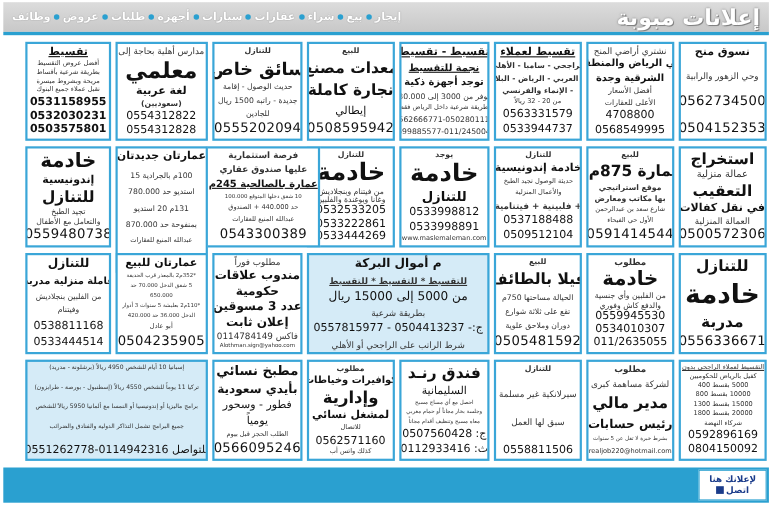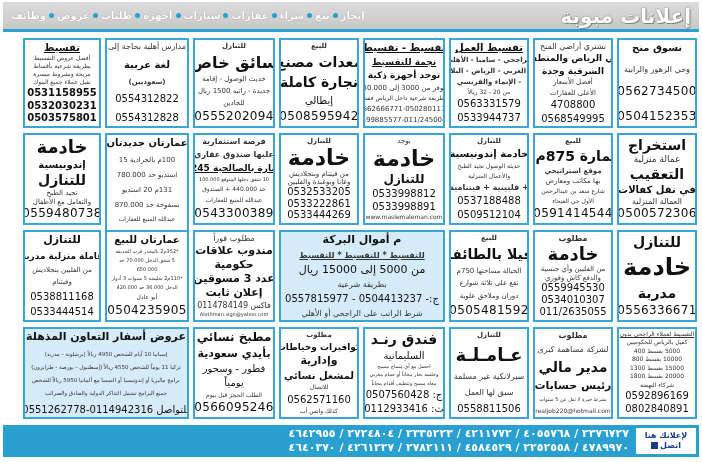--- a/index.html
+++ b/index.html
@@ -86,21 +86,21 @@
   <div class="ad" style="right:86px;top:0;width:80px;height:90px">
     <div class="l s" style="font-size:8px">نشتري أراضي المنح</div>
     <div class="l m" style="font-size:9px">في الرياض والمنطقة</div>
     <div class="l m" style="font-size:9px">الشرقية وجدة</div>
     <div class="l s">أفضل الأسعار</div>
     <div class="l s">الأعلى للعقارات</div>
     <div class="l ph-s">4708800</div>
     <div class="l ph-s">0568549995</div>
   </div>
   <div class="ad" style="right:170px;top:0;width:80px;height:90px">
-    <div class="l m u">تقسيط العمل</div>
+    <div class="l m u">تقسيط لعملاء</div>
     <div class="l s" style="font-weight:bold">الراجحي - سامبا - الأهلي</div>
     <div class="l s" style="font-weight:bold">- العربي - الرياض - البلاد</div>
     <div class="l s" style="font-weight:bold">- الإنماء والفرنسي</div>
     <div class="l s" style="font-size:6px">من 20 - 32 ريالاً</div>
     <div class="l ph-s">0563331579</div>
     <div class="l ph-s">0533944737</div>
   </div>
   <div class="ad" style="right:254px;top:0;width:82px;height:90px">
     <div class="l m u">تقسيط - تقسيط</div>
     <div class="l m u" style="font-size:9px">نجمة للتقسيط</div>
@@ -120,20 +120,21 @@
   <div class="ad" style="right:424px;top:0;width:82px;height:90px">
     <div class="l s" style="font-weight:bold">للتنازل</div>
     <div class="l b" style="font-size:16px">سائق خاص</div>
     <div class="l s">حديث الوصول - إقامة</div>
     <div class="l s">جديدة - راتبه 1500 ريال</div>
     <div class="l s">للجادين</div>
     <div class="l ph">0555202094</div>
   </div>
   <div class="ad" style="right:510px;top:0;width:84px;height:90px">
     <div class="l s" style="font-size:8px">مدارس أهلية بحاجة إلى</div>
+    <div class="l xb" style="font-size:20px">معلمي</div>
     <div class="l m">لغة عربية</div>
     <div class="l s" style="font-weight:bold">(سعوديين)</div>
     <div class="l ph-s">0554312822</div>
     <div class="l ph-s">0554312828</div>
   </div>
   <div class="ad" style="right:598px;top:0;width:78px;height:90px">
     <div class="l m u">تقسيط</div>
     <div class="l s" style="font-size:6px">أفضل عروض التقسيط</div>
     <div class="l s" style="font-size:6px">بطريقة شرعية بأقساط</div>
     <div class="l s" style="font-size:6px">مريحة وبشروط ميسرة</div>
@@ -148,52 +149,52 @@
     <div class="l s" style="font-size:9px">عمالة منزلية</div>
     <div class="l b">التعقيب</div>
     <div class="l m">في نقل كفالات</div>
     <div class="l s" style="font-size:8px">العمالة المنزلية</div>
     <div class="l ph">0500572306</div>
   </div>
   <div class="ad" style="right:86px;top:95px;width:80px;height:92px">
     <div class="l s" style="font-weight:bold">للبيع</div>
     <div class="l b">عمارة 875م2</div>
     <div class="l s" style="font-weight:bold">موقع استراتيجي</div>
-    <div class="l s" style="font-weight:normal">بها مكاتب ومعارض</div>
+    <div class="l s" style="font-weight:bold">بها مكاتب ومعارض</div>
     <div class="l s" style="font-size:6px">شارع سعد بن عبدالرحمن</div>
     <div class="l s" style="font-size:6px">الأول حي الفيحاء</div>
     <div class="l ph">0591414544</div>
   </div>
   <div class="ad" style="right:170px;top:95px;width:80px;height:92px">
     <div class="l s" style="font-weight:bold">للتنازل</div>
     <div class="l m">خادمة إندونيسية</div>
     <div class="l s" style="font-size:6px">حديثة الوصول تجيد الطبخ</div>
     <div class="l s" style="font-size:6px">والأعمال المنزلية</div>
     <div class="l s" style="font-weight:bold;font-size:8px">+ فلبينية + فيتنامية</div>
     <div class="l ph-s">0537188488</div>
     <div class="l ph-s">0509512104</div>
   </div>
   <div class="ad" style="right:254px;top:95px;width:82px;height:92px">
-    <div class="l s" style="font-weight:normal">يوجد</div>
+    <div class="l s" style="font-weight:bold">يوجد</div>
     <div class="l xb">خادمة</div>
     <div class="l m" style="font-size:12px">للتنازل</div>
     <div class="l ph-s">0533998812</div>
     <div class="l ph-s">0533998891</div>
     <div class="l s" style="font-size:6px;direction:ltr">www.maslemaleman.com</div>
   </div>
   <div class="ad" style="right:340px;top:95px;width:80px;height:92px">
     <div class="l s" style="font-weight:bold">للتنازل</div>
     <div class="l xb">خادمة</div>
     <div class="l s">من فيتنام وبنجلاديش</div>
     <div class="l s">وغانا وبوغندة والفلبين</div>
     <div class="l ph-s">0532533205</div>
     <div class="l ph-s">0533222861</div>
     <div class="l ph-s">0533444269</div>
   </div>
-  <div class="ad" style="right:424px;top:95px;width:82px;height:92px">
+  <div class="ad" style="right:408px;top:95px;width:104px;height:92px">
     <div class="l s" style="font-weight:bold;font-size:8px">فرصة استثمارية</div>
     <div class="l s" style="font-weight:bold;font-size:8px">عليها صندوق عقاري</div>
     <div class="l m u" style="font-size:9px">عمارة بالصالحية 245م</div>
     <div class="l s" style="font-size:5px">10 شقق دخلها المتوقع 100.000</div>
     <div class="l s" style="font-size:6px">حد 440.000 + الصندوق</div>
     <div class="l s" style="font-size:6px">عبدالله المنيع للعقارات</div>
     <div class="l ph">0543300389</div>
   </div>
   <div class="ad" style="right:510px;top:95px;width:84px;height:115px">
     <div class="l m">عمارتان جديدتان</div>
@@ -274,78 +275,72 @@
 
   <div class="ad" style="right:2px;top:289px;width:80px;height:92px">
     <div class="l s u" style="font-size:6px">التقسيط لعملاء الراجحي بدون</div>
     <div class="l s" style="font-size:6px">كفيل بالرياض للحكوميين</div>
     <div class="l s" style="font-size:6px">5000 بقسط 400</div>
     <div class="l s" style="font-size:6px">10000 بقسط 800</div>
     <div class="l s" style="font-size:6px">15000 بقسط 1300</div>
     <div class="l s" style="font-size:6px">20000 بقسط 1800</div>
     <div class="l s" style="font-size:6px">شركاء النهضة</div>
     <div class="l ph-s">0592896169</div>
-    <div class="l ph-s">0802840891</div>
+    <div class="l ph-s">0804150092</div>
   </div>
   <div class="ad" style="right:86px;top:289px;width:80px;height:92px">
     <div class="l s" style="font-weight:bold;font-size:8px">مطلوب</div>
     <div class="l s" style="font-size:8px">لشركة مساهمة كبرى</div>
     <div class="l b">مدير مالي</div>
     <div class="l m" style="font-size:11px">رئيس حسابات</div>
     <div class="l s" style="font-size:5px">بشرط خبرة لا تقل عن 5 سنوات</div>
     <div class="l s" style="font-size:6px;direction:ltr">realjob220@hotmail.com</div>
   </div>
   <div class="ad" style="right:170px;top:289px;width:80px;height:92px">
     <div class="l s" style="font-weight:bold">للتنازل</div>
-    <div class="l xb" style="font-size:18px">عـامـلـة</div>
     <div class="l s" style="font-size:8px">سيرلانكية غير مسلمة</div>
     <div class="l s" style="font-size:8px">سبق لها العمل</div>
     <div class="l ph-s">0558811506</div>
   </div>
   <div class="ad" style="right:254px;top:289px;width:82px;height:92px">
     <div class="l b">فندق رنـد</div>
     <div class="l m" style="font-weight:normal">السليمانية</div>
     <div class="l s" style="font-size:5px">احصل مع أي مساج مسبح</div>
     <div class="l s" style="font-size:5px">وجلسة بخار مجاناً أو حمام مغربي</div>
     <div class="l s" style="font-size:5px">معاه مسبح وتنظيف أقدام مجاناً</div>
     <div class="l ph-s" style="direction:rtl">ج: 0507560428</div>
     <div class="l ph-s" style="direction:rtl">ث: 0112933416</div>
   </div>
   <div class="ad" style="right:340px;top:289px;width:80px;height:92px">
     <div class="l s" style="font-weight:bold">مطلوب</div>
     <div class="l m" style="font-size:9px">كوافيرات وخياطات</div>
-    <div class="l m" style="font-size:11px">وإدارية</div>
+    <div class="l m" style="font-size:15px">وإدارية</div>
     <div class="l m" style="font-size:10px">لمشغل نسائي</div>
     <div class="l s" style="font-size:6px">للاتصال</div>
     <div class="l ph-s">0562571160</div>
     <div class="l s" style="font-size:6px">كذلك واتس أب</div>
   </div>
   <div class="ad" style="right:424px;top:289px;width:82px;height:92px">
     <div class="l m" style="font-size:12px">مطبخ نسائي</div>
     <div class="l m" style="font-size:11px">بأيدي سعودية</div>
     <div class="l m" style="font-weight:normal">فطور - وسحور</div>
     <div class="l m" style="font-weight:normal">يومياً</div>
     <div class="l s" style="font-size:6px">الطلب الحجز قبل بيوم</div>
     <div class="l ph">0566095246</div>
   </div>
   <div class="ad blue" style="right:510px;top:289px;width:166px;height:92px">
-    <div class="l m" style="font-size:11px">عروض أسفار التعاون المذهلة</div>
     <div class="l s" style="font-size:5.5px">إسبانيا 10 أيام للشخص 4950 ريالاً (برشلونة - مدريد)</div>
     <div class="l s" style="font-size:5.5px">تركيا 11 يوماً للشخص 4550 ريالاً (إسطنبول - بورصة - طرابزون)</div>
     <div class="l s" style="font-size:5.5px">برامج ماليزيا أو إندونيسيا أو النمسا مع ألمانيا 5950 ريالاً للشخص</div>
     <div class="l s" style="font-size:5.5px">جميع البرامج تشمل التذاكر الدولية والفنادق والضرائب</div>
     <div class="l ph-s" style="direction:rtl">للتواصل 0114942316-0551262778</div>
   </div>
 </div>
 
 <div class="footer">
   <div class="badge">
     <span>لإعلانك هنا</span>
     <span class="row2">
         <span>اتصل</span>
         <span class="sq"></span>
       </span>
   </div>
-  <div class="nums">
-    <div>٢٣٧٦٧٢٧ / ٤٠٥٥٧٦٨ / ٤٢١١٧٧٢ / ٢٣٣٥٢٢٣ / ٢٧٢٤٨٠٤ / ٤٦٤٢٩٥٥</div>
-    <div>٤٧٨٩٩٧٠ / ٢٢٥٢٥٥٨ / ٤٥٨٤٥٢٩ / ٢٧٨٢١١١ / ٤٢٦١٢٢٧ / ٤٦٤٠٣٧٠</div>
-  </div>
 </div>
 
 </body></html>

